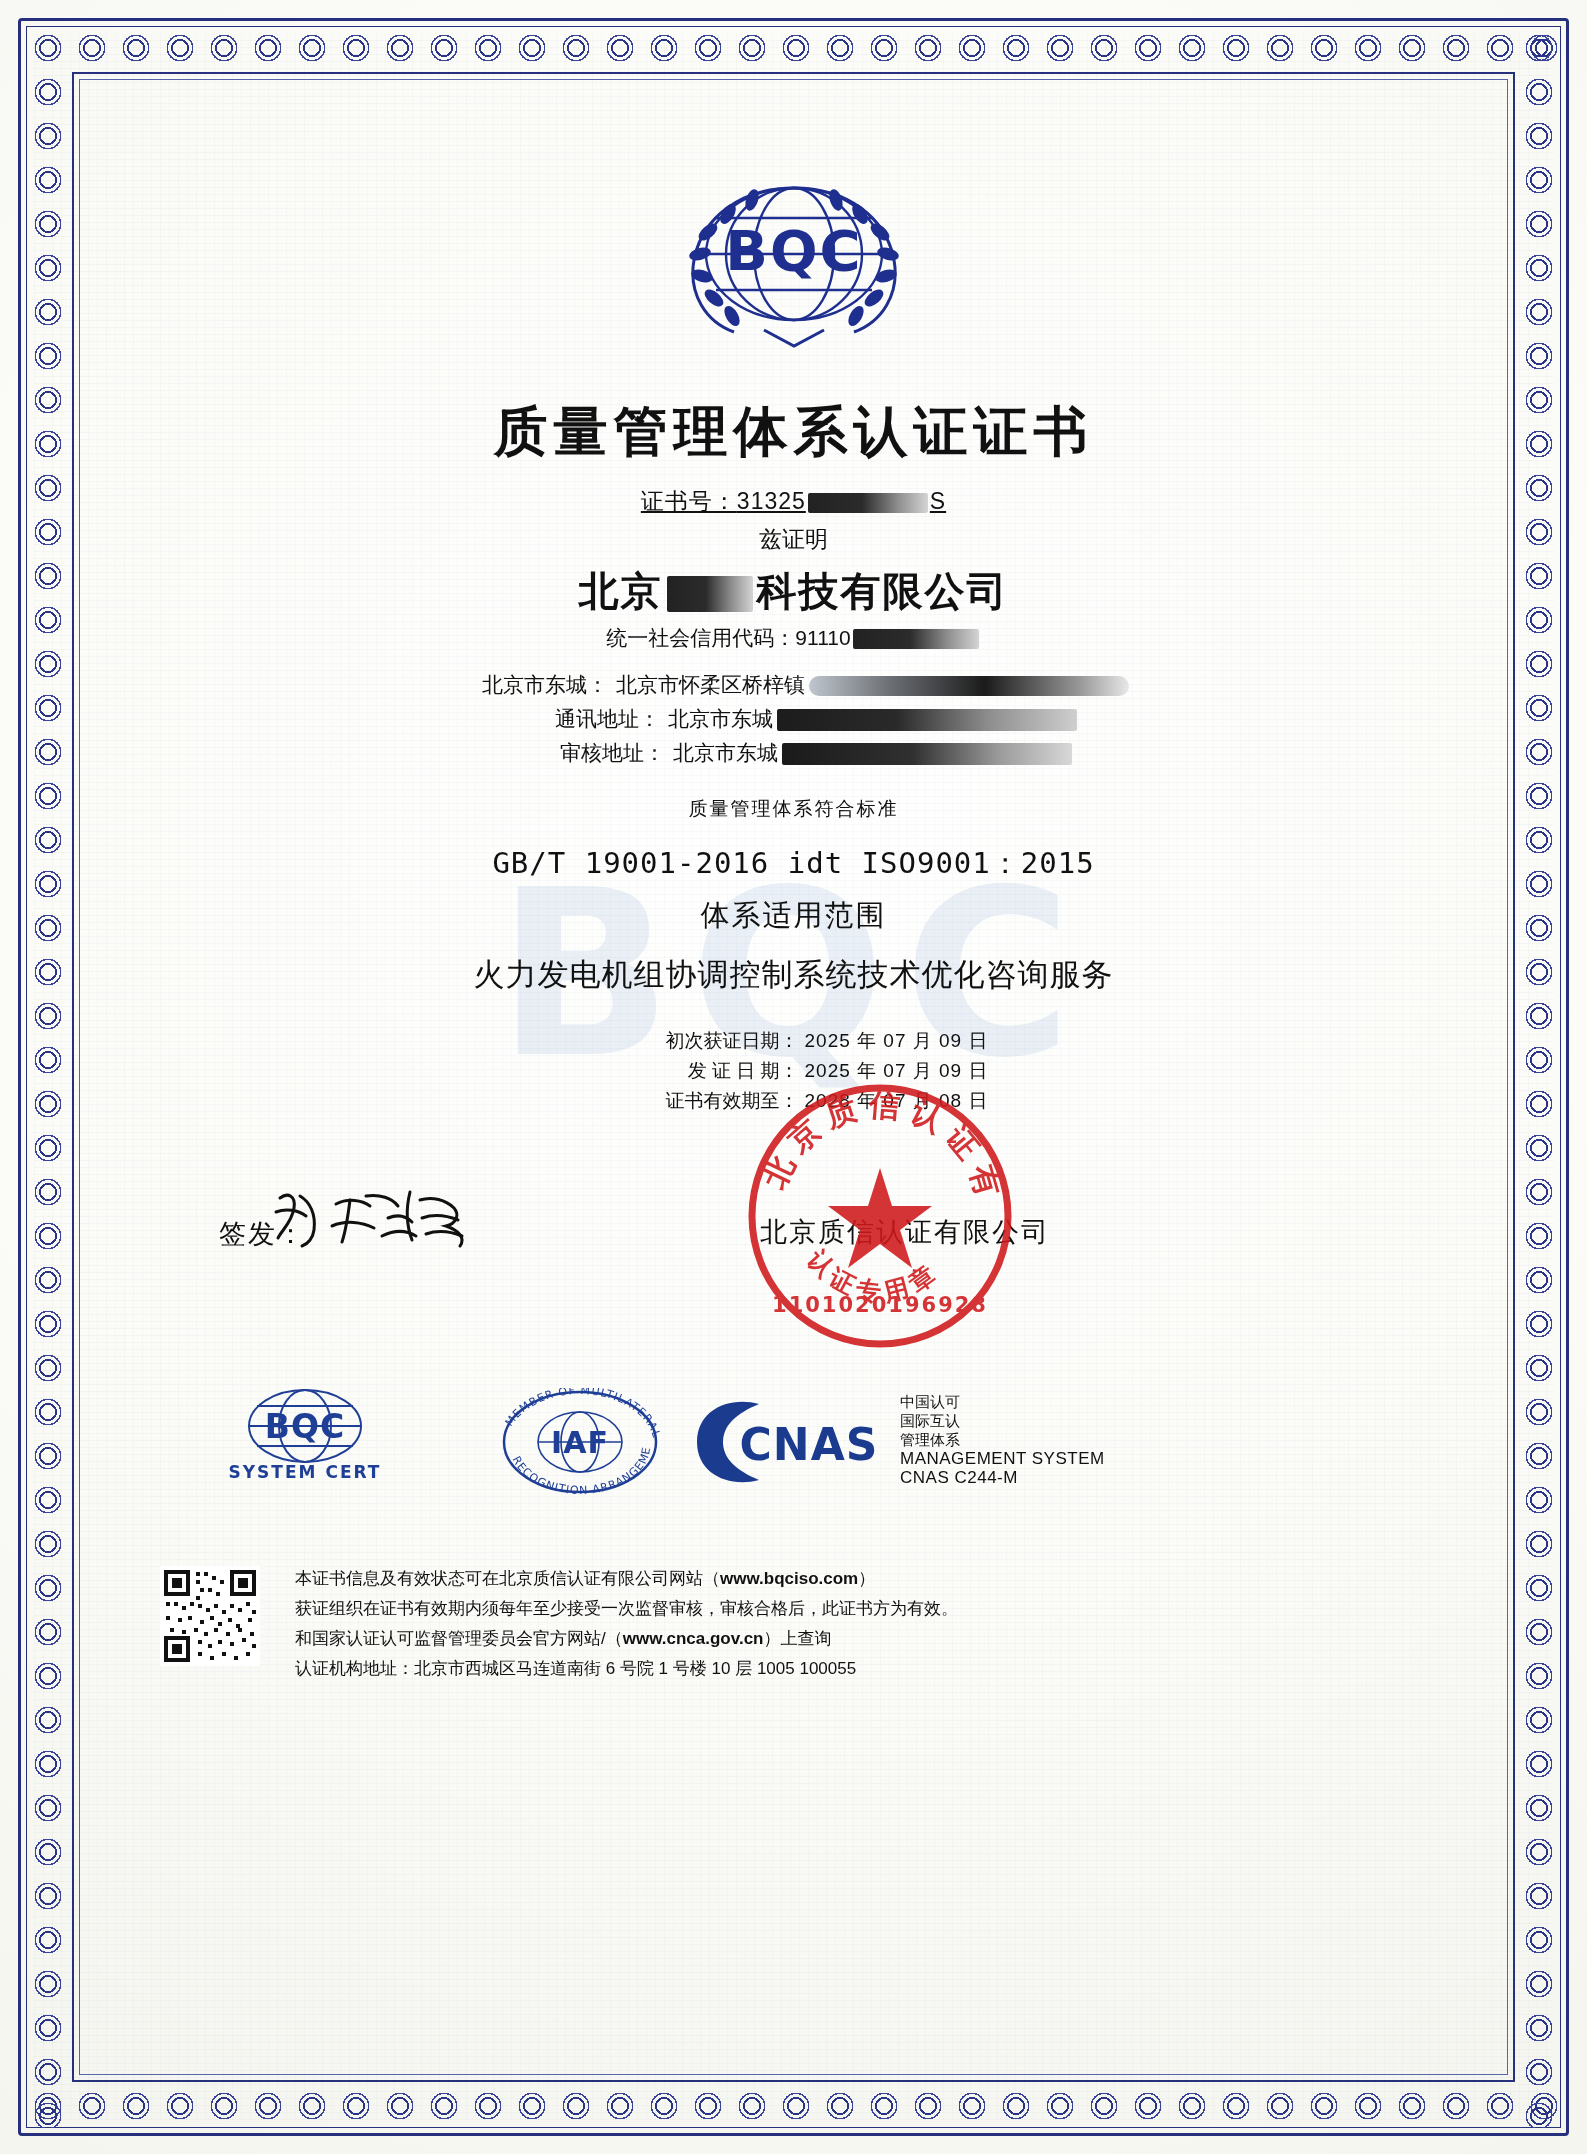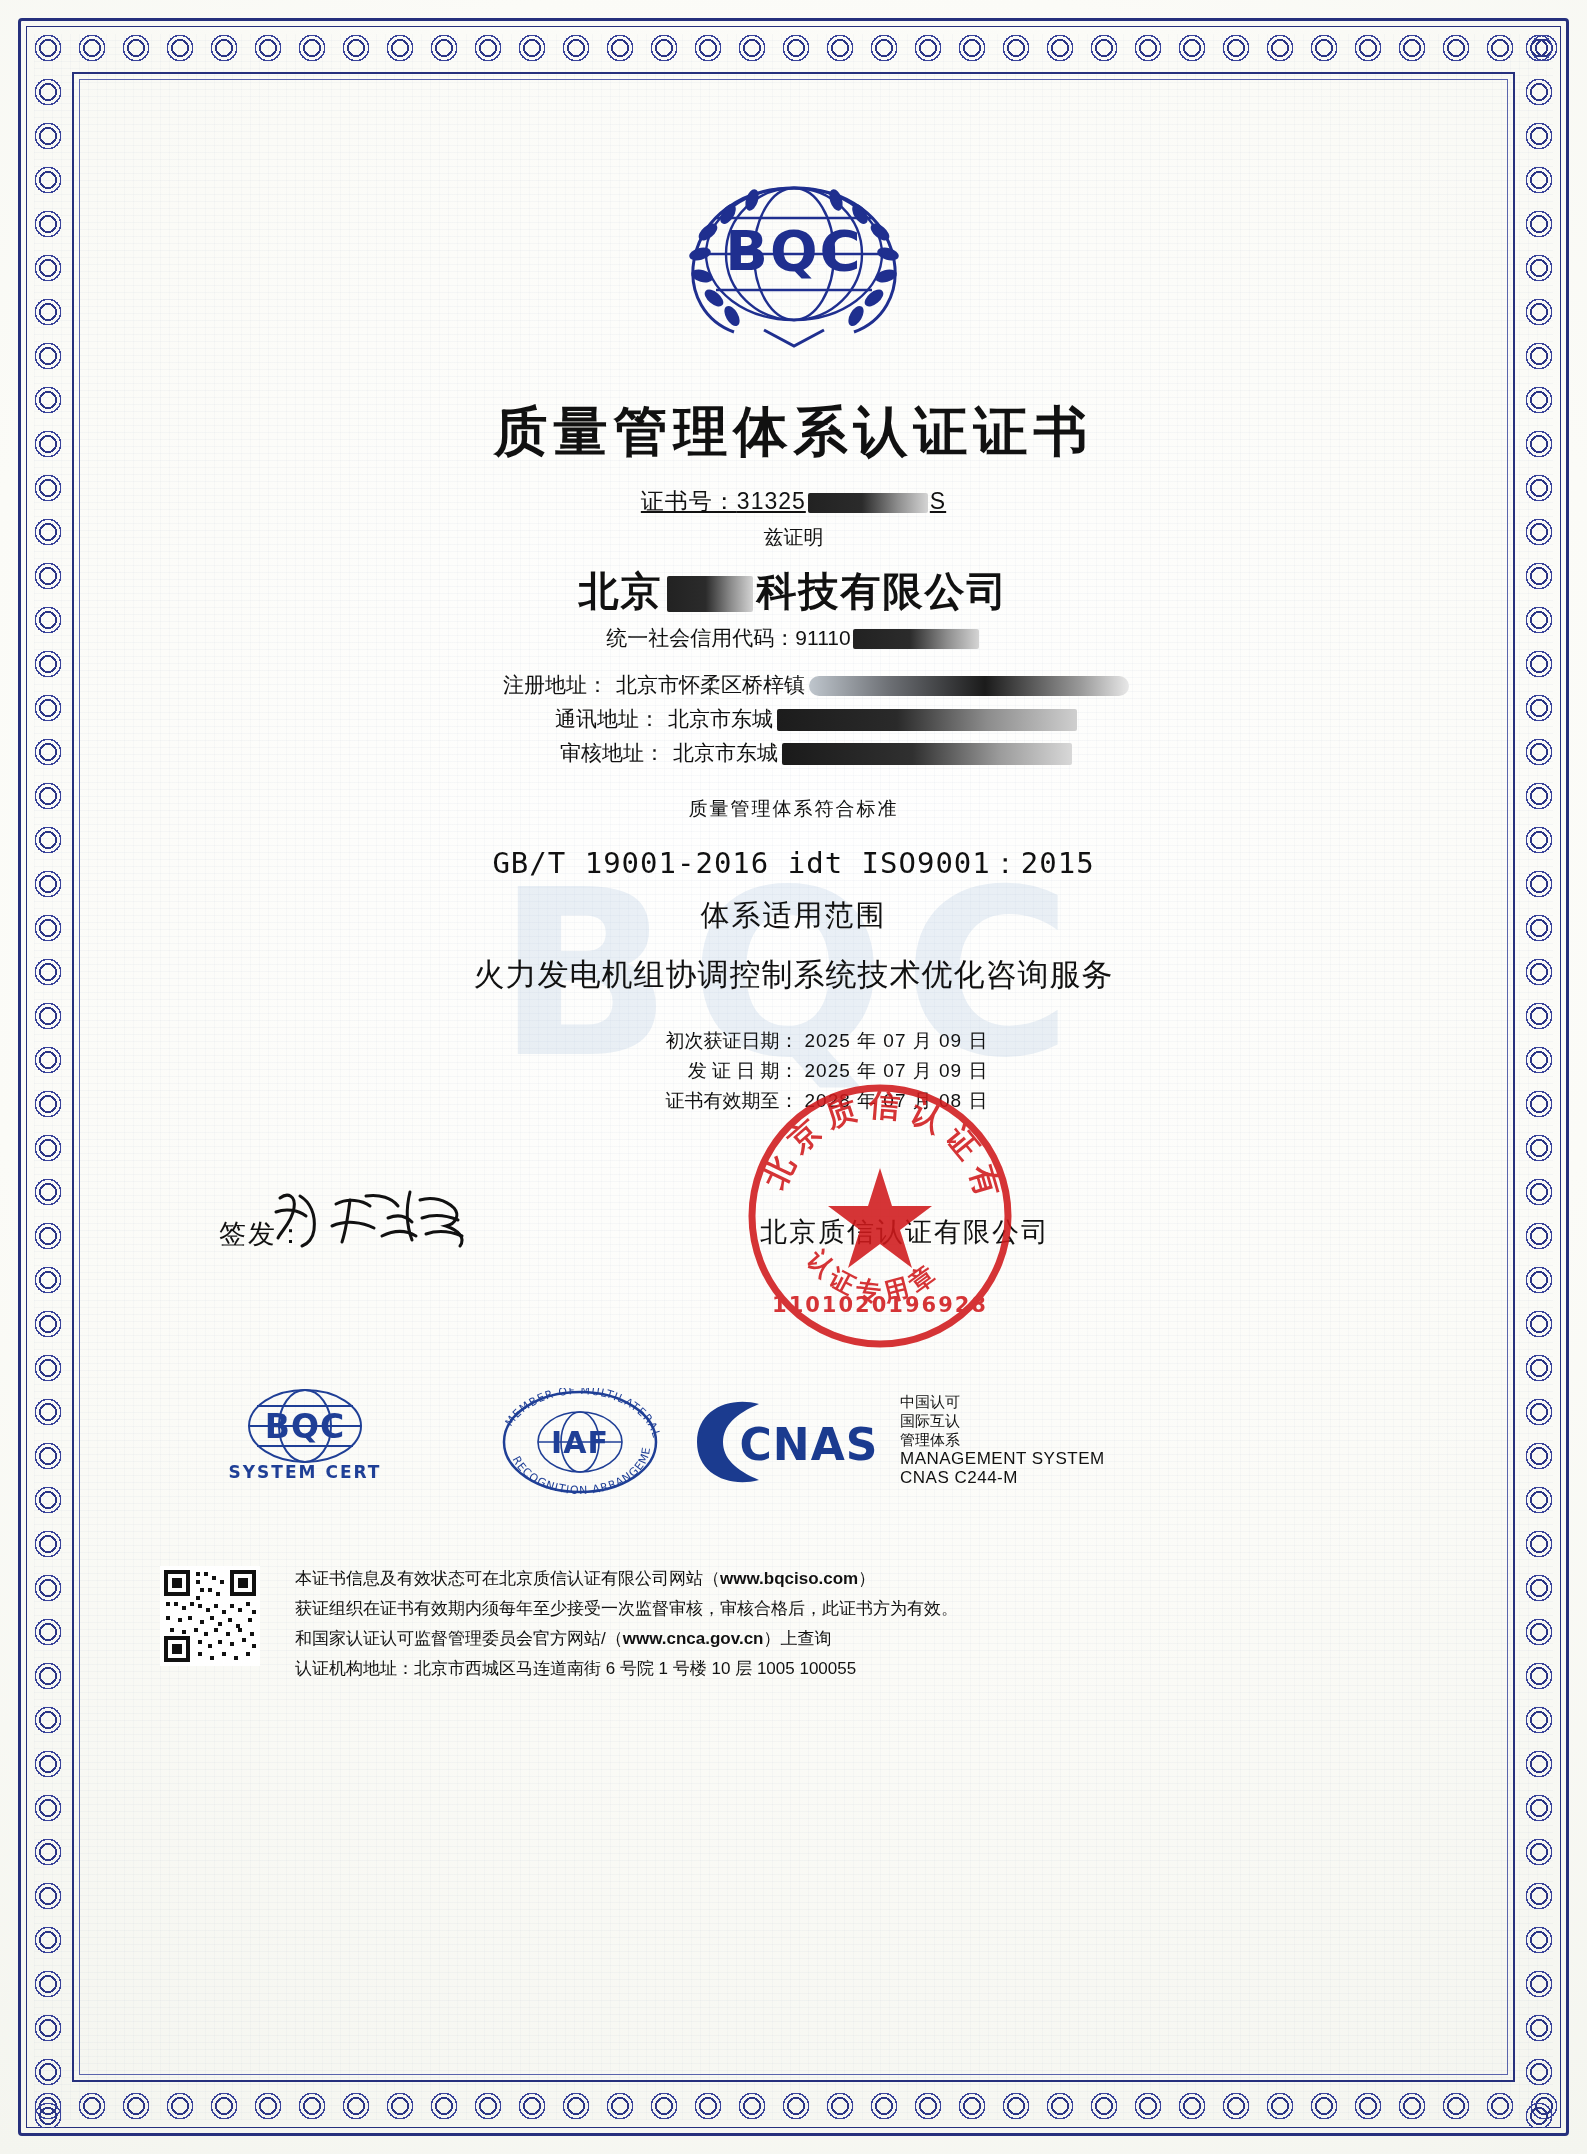--- a/index.html
+++ b/index.html
@@ -96,21 +96,21 @@
     position:absolute;left:0;right:0;top:390px;text-align:center;
     font-size:23px;color:#111;letter-spacing:1px;text-decoration:underline;
   }
   .redact{
     display:inline-block;vertical-align:middle;
     background:linear-gradient(90deg,#222 0%,#2b2b2b 45%,#8e8e8e 75%,#d4d4d4 100%);
     border-radius:2px;
   }
   .zizhengming{
     position:absolute;left:0;right:0;top:428px;text-align:center;
-    font-size:20px;color:#111;font-family:Liberation Mono, monospace;
+    font-size:23px;color:#111;font-family:Liberation Mono, monospace;
   }
   .company{
     position:absolute;left:0;right:0;top:468px;text-align:center;
     font-size:40px;font-weight:bold;color:#111;letter-spacing:2px;
   }
   .credit{
     position:absolute;left:0;right:0;top:528px;text-align:center;
     font-size:21px;color:#111;
   }
   .addr-block{
@@ -261,21 +261,21 @@
     <div class="company">
       <span>北京</span><span class="redact" style="width:86px;height:36px;margin:0 4px;"></span><span>科技有限公司</span>
     </div>
 
     <div class="credit">
       <span>统一社会信用代码：</span><span>91110</span><span class="redact" style="width:126px;height:20px;margin:0 2px;"></span>
     </div>
 
     <div class="addr-block">
       <div class="addr-row">
-        <div class="addr-label">注册地址：</div>
+        <div class="addr-label">北京市东城：</div>
         <div class="addr-val">
           <span>北京市怀柔区桥梓镇</span><span class="redact" style="width:320px;height:20px;margin-left:4px;border-radius:10px;background:linear-gradient(90deg,#bfc6cd 0%,#6d7075 25%,#1b1b1b 55%,#9a9a9a 85%,#e8e8e8 100%);"></span>
         </div>
       </div>
       <div class="addr-row">
         <div class="addr-label">通讯地址：</div>
         <div class="addr-val">
           <span>北京市东城</span><span class="redact" style="width:300px;height:22px;margin-left:4px;background:linear-gradient(90deg,#1c1c1c 0%,#2a2a2a 40%,#8c8c8c 70%,#cfcfcf 100%);"></span>
         </div>
       </div>

